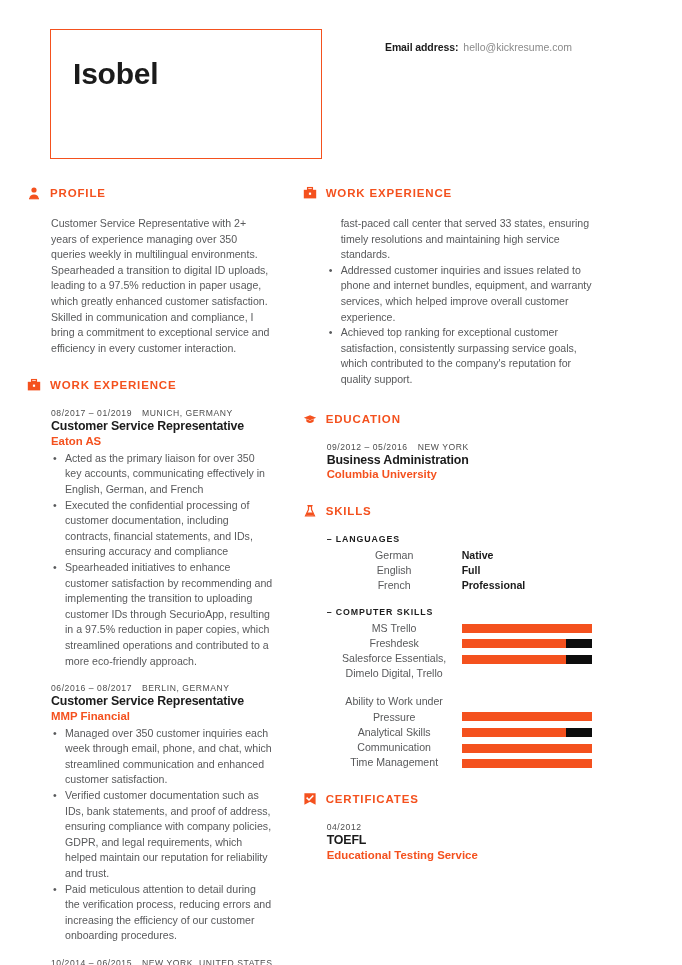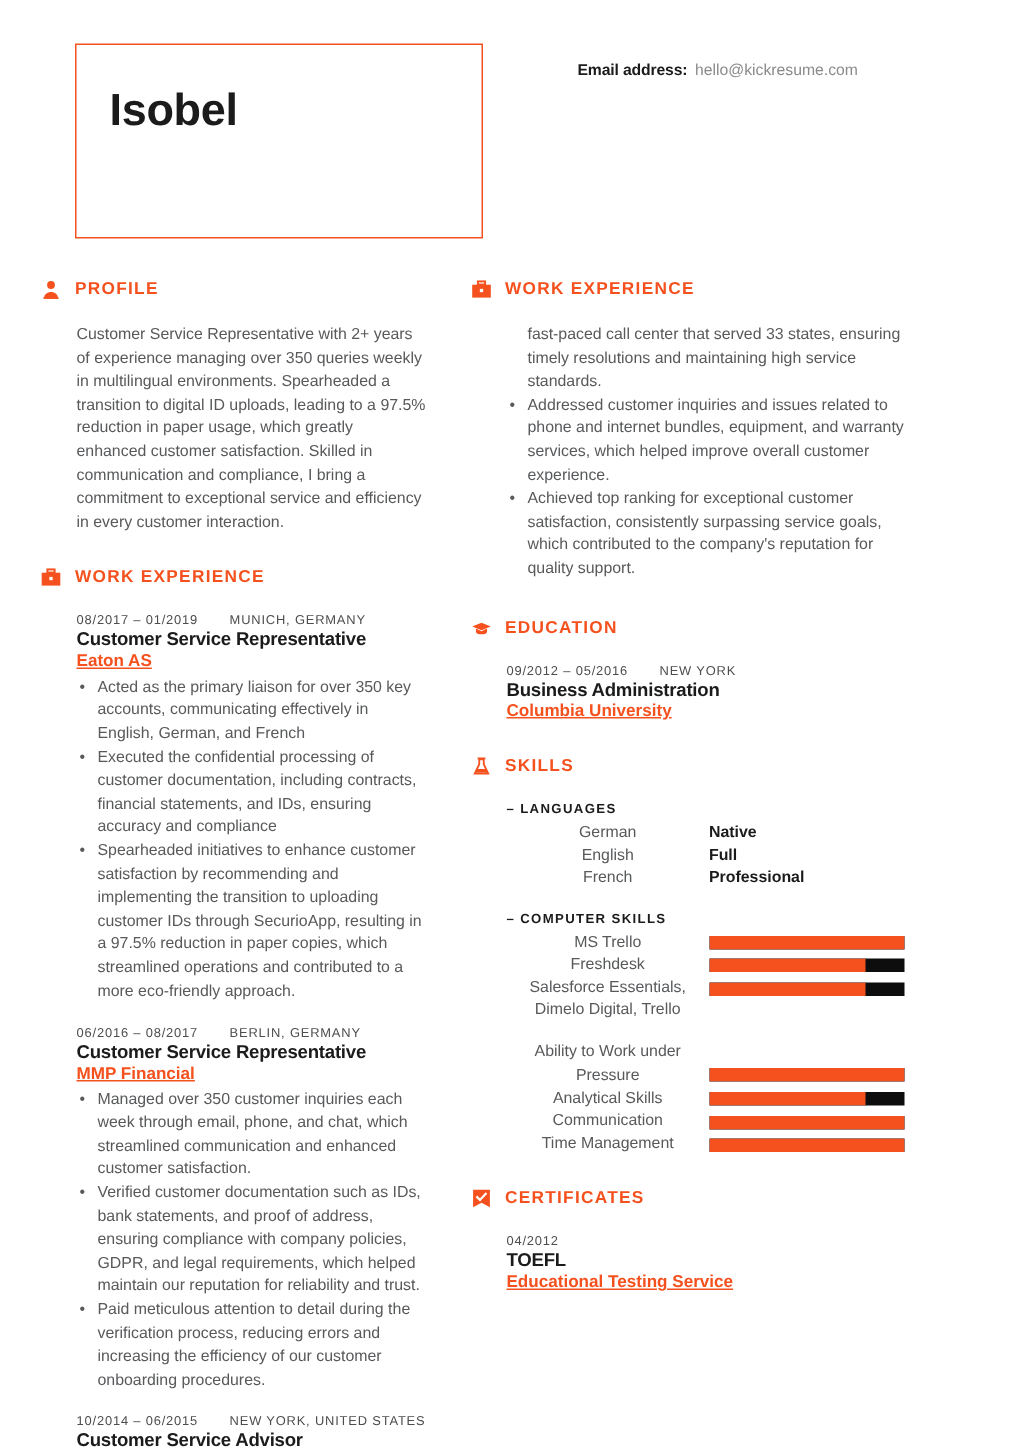--- a/index.html
+++ b/index.html
@@ -105,35 +105,34 @@
 
   
   .entry { margin-bottom: 14px; }
   .entry-meta {
     font-size: 8.6px;
     color: #4d4d4d;
     letter-spacing: 0.55px;
     margin-bottom: 1px;
     white-space: nowrap;
   }
-  .entry-meta .loc { margin-left: 21px; }
+  .entry-meta .loc { margin-left: 10px; }
   .entry-title {
     font-size: 12.4px;
     font-weight: bold;
     color: #1b1b1b;
     letter-spacing: -0.15px;
     line-height: 1.18;
   }
   .entry-org {
     font-size: 11.4px;
     font-weight: bold;
     color: #f4511e;
     line-height: 1.3;
     margin-bottom: 2px;
-    text-decoration: underline;
   }
 
   ul.bullets { list-style: none; }
   ul.bullets li {
     position: relative;
     padding-left: 14px;
     font-size: 10.6px;
     line-height: 15.6px;
     color: #58595b;
   }

